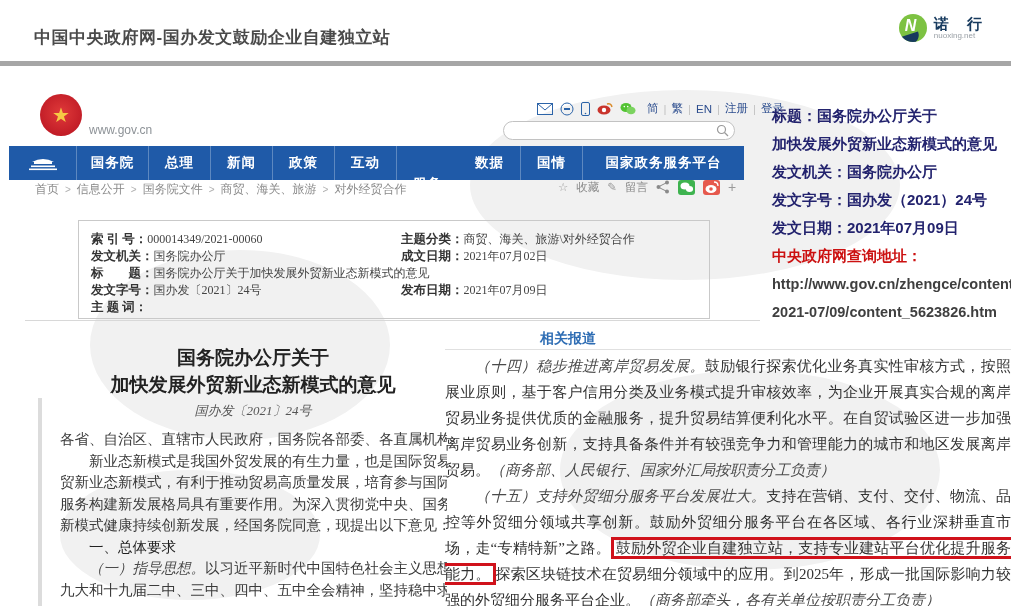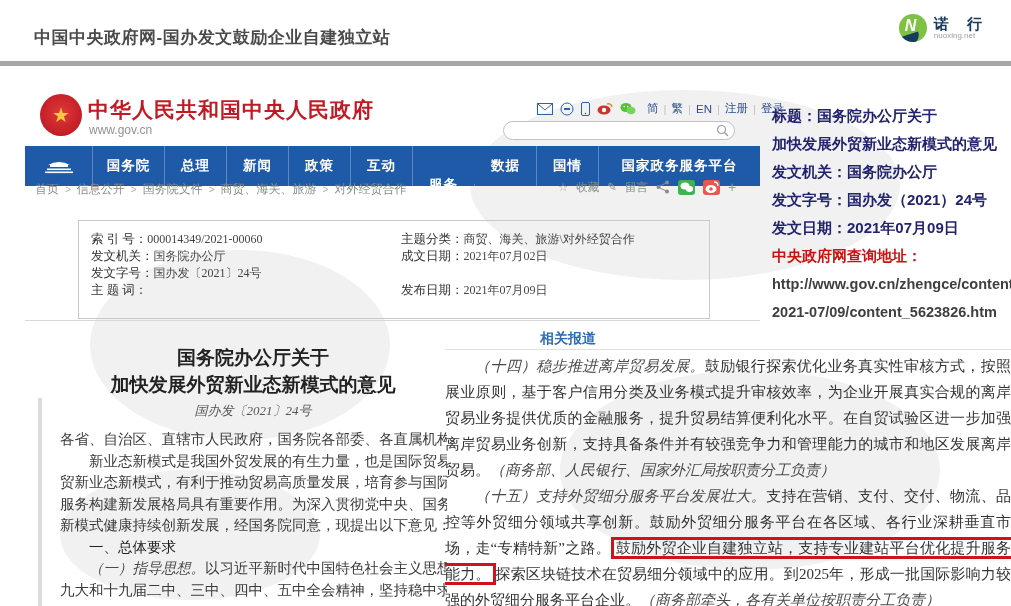--- a/index.html
+++ b/index.html
@@ -22,35 +22,35 @@
           background:radial-gradient(circle at 50% 45%, #e03a3a 0%, #c21d27 70%);display:flex;align-items:center;justify-content:center;z-index:1;}
   .emblem span{color:#f6c945;font-size:20px;line-height:1;}
   .gov-name{position:absolute;left:88px;top:96px;font-size:21px;font-weight:700;color:#c01a24;letter-spacing:1px;z-index:1;}
   .gov-url{position:absolute;left:89px;top:123px;font-size:12px;color:#8d9297;z-index:1;}
   .hdr-icons{position:absolute;left:537px;top:101px;display:flex;align-items:center;gap:7px;z-index:1;}
   .hdr-links{display:flex;align-items:center;gap:5px;font-size:11.5px;color:#2c4d8e;margin-left:4px;}
   .hdr-links .sep{color:#c3c3c3;}
   .search-pill{position:absolute;left:503px;top:121px;width:230px;height:17px;border:1px solid #c2c2c2;border-radius:10px;background:#fff;z-index:1;}
   .search-pill svg{position:absolute;right:5px;top:2px;}
   
-  .navbar{position:absolute;left:25px;top:146px;width:735px;height:40px;background:#1f5aa8;display:flex;z-index:1;}
+  .navbar{position:absolute;left:9px;top:146px;width:735px;height:34px;background:#1f5aa8;display:flex;z-index:1;}
   .nav-cell{display:flex;align-items:center;justify-content:center;color:#fff;font-size:13.5px;font-weight:700;
             border-right:1px solid rgba(255,255,255,.28);letter-spacing:1px;}
   .nav-cell:last-child{border-right:none;}
   
   .crumbs{position:absolute;left:35px;top:181px;font-size:12px;color:#8a8a8a;display:flex;gap:6px;align-items:center;z-index:1;}
   .crumbs .sep{color:#b0b0b0;font-size:10px;}
   .actions{position:absolute;left:558px;top:179px;display:flex;align-items:center;gap:8px;font-size:11.5px;color:#8a8a8a;z-index:1;}
   .sq{width:17px;height:15px;border-radius:3px;position:relative;display:inline-block;}
   
   .meta-box{position:absolute;left:78px;top:220px;width:630px;height:97px;border:1px solid #c9c9c9;z-index:1;
             font-family:"Liberation Serif",serif;}
   .meta-col{position:absolute;top:8px;}
   .meta-row{height:17px;line-height:17px;white-space:nowrap;}
-  .meta-label{font-size:12.5px;font-weight:400;color:#333;}
+  .meta-label{font-size:12.5px;font-weight:700;color:#333;}
   .meta-val{font-size:12px;color:#444;}
   .divider{position:absolute;left:25px;top:320px;width:735px;height:1px;background:#d8d8d8;z-index:1;}
   .vstrip{position:absolute;left:38px;top:398px;width:4px;height:208px;background:#dcdcdc;z-index:1;}
   
   .doc-title{position:absolute;left:60px;top:344px;width:386px;text-align:center;z-index:1;
              font-family:"Liberation Serif",serif;font-weight:700;font-size:19px;color:#222;line-height:27px;}
   .doc-num{position:absolute;left:60px;top:402px;width:386px;text-align:center;font-family:"Liberation Serif",serif;
            font-style:italic;font-size:13px;color:#555;z-index:1;}
   .doc-body{position:absolute;left:60px;top:429px;width:387px;z-index:1;font-family:"Liberation Serif",serif;
             font-size:14.5px;color:#3b3b3b;}
@@ -91,21 +91,20 @@
       <div class="brand-text">
         <div class="brand-cn">诺 行</div>
         <div class="brand-url">nuoxing.net</div>
       </div>
     </div>
   </div>
 
   <div class="emblem">
       <span>★</span>
     </div>
-  <div class="gov-name">中华人民共和国中央人民政府</div>
   <div class="gov-url">www.gov.cn</div>
 
   <div class="hdr-icons">
     <svg width="16" height="12" viewBox="0 0 16 12">
         <rect x="0.5" y="0.5" width="15" height="11" fill="none" stroke="#2b63a8"></rect>
         <path d="M1 1 L8 7 L15 1" fill="none" stroke="#2b63a8"></path>
       </svg>
     <svg width="14" height="14" viewBox="0 0 14 14">
         <circle cx="7" cy="7" r="6" fill="none" stroke="#2b63a8"></circle>
         <rect x="4" y="6" width="6" height="2" fill="#2b63a8"></rect>
@@ -201,20 +200,21 @@
           <path d="M11 2 Q15 2 15 6" fill="none" stroke="#fff" stroke-width="1.3"></path>
         </svg>
     </span>
     <span style="color:#9a9a9a;font-size:14px;">+</span>
   </div>
 
   <div class="meta-box">
     <div class="meta-col" style="left:12px;">
       <div class="meta-row"><span class="meta-label">索 引 号：</span><span class="meta-val">000014349/2021-00060</span></div>
       <div class="meta-row"><span class="meta-label">发文机关：</span><span class="meta-val">国务院办公厅</span></div>
+      <div class="meta-row"><span class="meta-label">标　　题：</span><span class="meta-val">国务院办公厅关于加快发展外贸新业态新模式的意见</span></div>
       <div class="meta-row"><span class="meta-label">发文字号：</span><span class="meta-val">国办发〔2021〕24号</span></div>
       <div class="meta-row"><span class="meta-label">主 题 词：</span><span class="meta-val"></span></div>
     </div>
     <div class="meta-col" style="left:322px;">
       <div class="meta-row"><span class="meta-label">主题分类：</span><span class="meta-val">商贸、海关、旅游\对外经贸合作</span></div>
       <div class="meta-row"><span class="meta-label">成文日期：</span><span class="meta-val">2021年07月02日</span></div>
       <div class="meta-row"></div>
       <div class="meta-row"><span class="meta-label">发布日期：</span><span class="meta-val">2021年07月09日</span></div>
     </div>
   </div>

